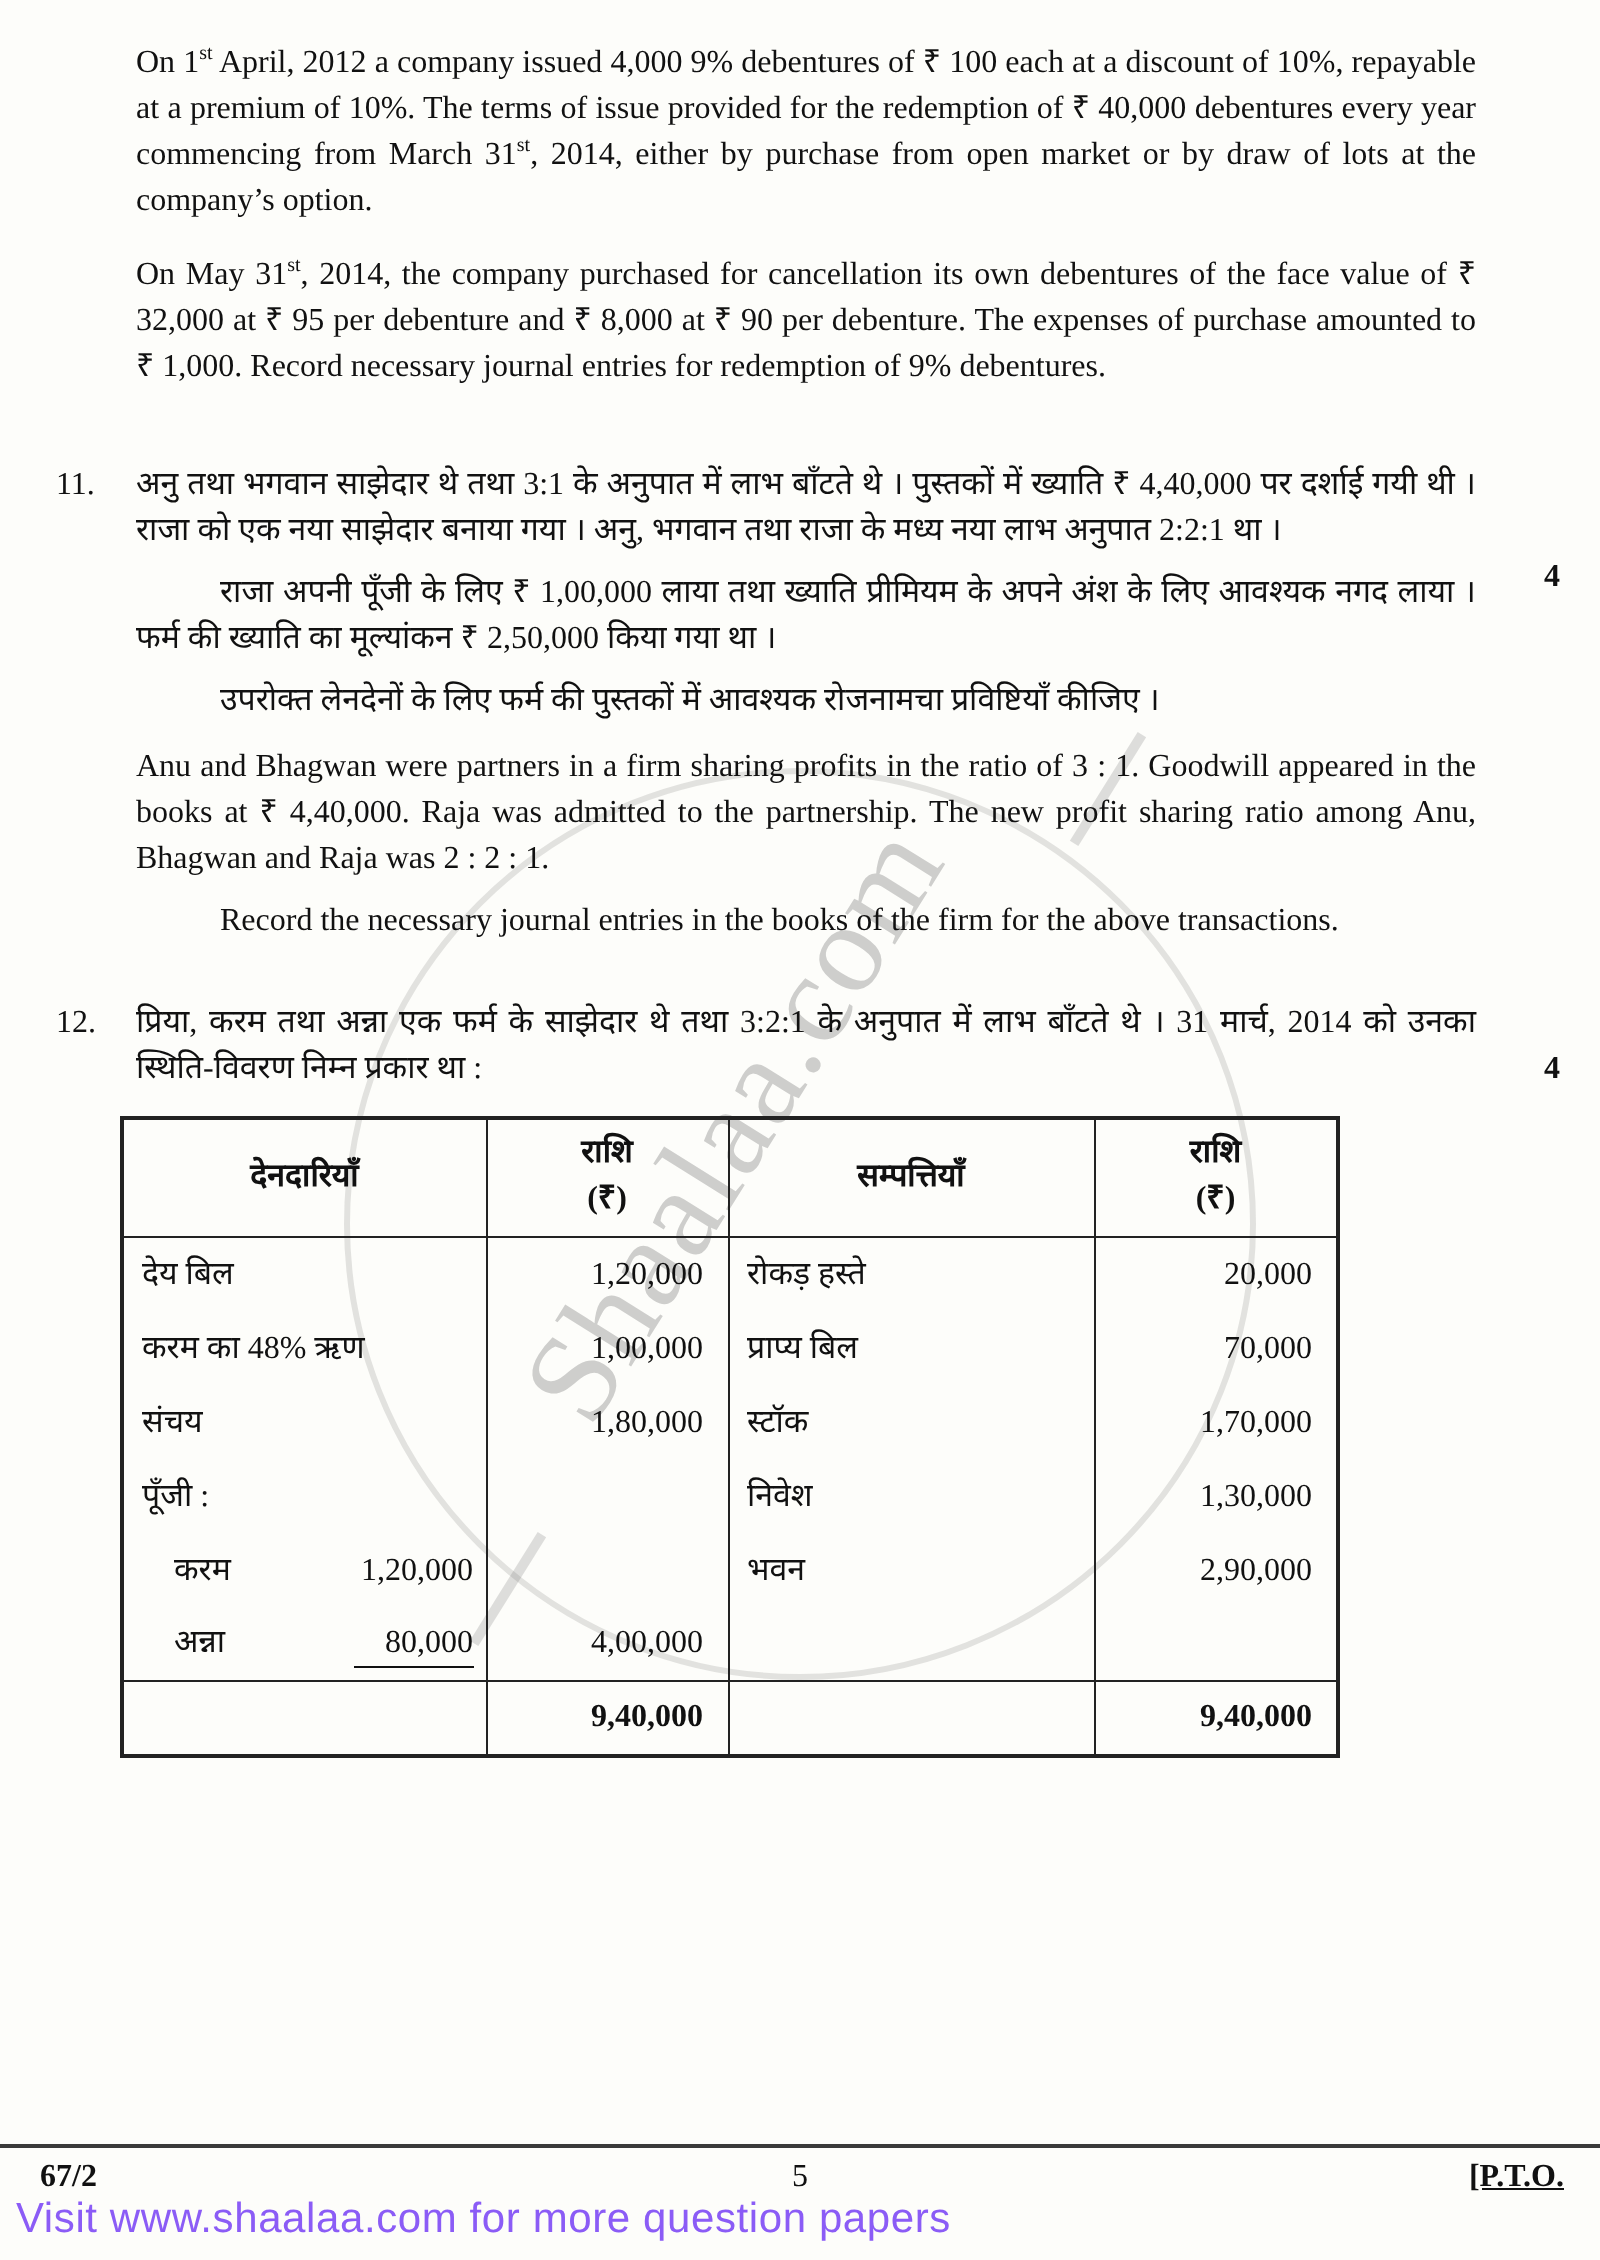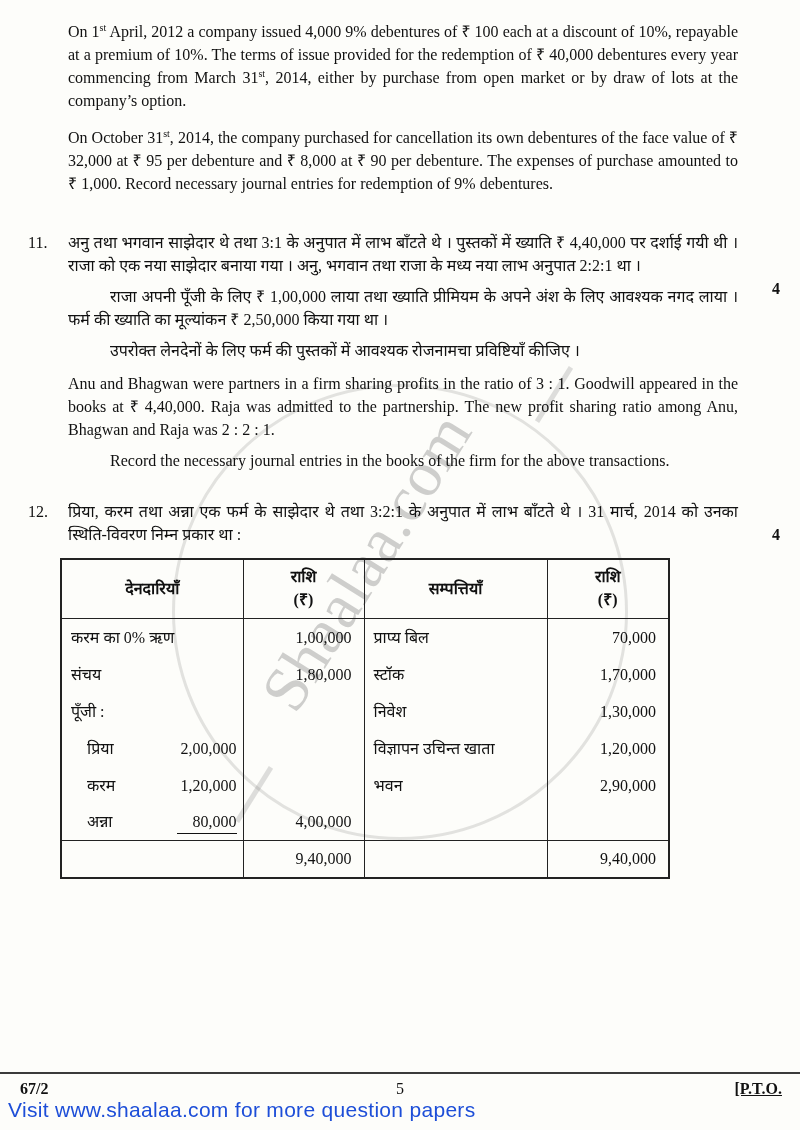--- a/index.html
+++ b/index.html
@@ -45,52 +45,52 @@
   .bs-table th, .bs-table td {
     border-left:1.6px solid #222; border-right:1.6px solid #222;
     font-size:16px; vertical-align:middle; overflow:hidden;
   }
   .bs-table thead th { border-bottom:1.6px solid #222; text-align:center; font-weight:bold; padding:5px 4px 7px; height:55px; }
   .bs-table tbody td { height:37px; }
   td.liab, td.asset { padding-left:9px; text-align:left; }
   td.amt { text-align:right; padding-right:12px; }
   .cap-line { display:flex; justify-content:space-between; padding-left:16px; padding-right:6px; }
   .cap-amt.underlined { border-bottom:1.5px solid #111; padding-left:16px; }
-  tr.totals td { border-top:1.6px solid #222; font-weight:normal; height:37px; }
+  tr.totals td { border-top:1.6px solid #222; font-weight:bold; height:37px; }
   
   .footer {
     position:absolute; left:0; right:0; top:1072px; z-index:1;
     border-top:2px solid #3a3a3a; padding:3px 18px 0 20px; font-size:16px;
   }
   .f-left { font-weight:bold; }
   .f-center { position:absolute; left:50%; transform:translateX(-50%); }
   .f-right { float:right; font-weight:bold;text-decoration:underline; }
   .promo {
     position:absolute; left:8px; top:1098px; z-index:1;
     font-family:"Liberation Sans", sans-serif; font-size:21px;
-    color:#1d4ed8; letter-spacing:0.3px;
+    color:#8b5cf6; letter-spacing:0.3px;
   }
 </style>
 </head>
 <body>
 
 <div class="page">
 
   <div class="wm-layer">
     <div class="wm-circle"></div>
     <div class="wm-stroke wm-stroke-top"></div>
     <div class="wm-stroke wm-stroke-bottom"></div>
     <div class="wm-text">Shaalaa.com</div>
   </div>
 
   <div class="content">
 
     <p class="para"><span>On 1</span><sup>st</sup><span> April, 2012 a company issued 4,000 9% debentures of ₹ 100 each at a discount of 10%, repayable at a premium of 10%. The terms of issue provided for the redemption of ₹ 40,000 debentures every year commencing from March 31</span><sup>st</sup><span>, 2014, either by purchase from open market or by draw of lots at the company’s option.</span></p>
 
-    <p class="para"><span>On October 31</span><sup>st</sup><span>, 2014, the company purchased for cancellation its own debentures of the face value of ₹ 32,000 at ₹ 95 per debenture and ₹ 8,000 at ₹ 90 per debenture. The expenses of purchase amounted to ₹ 1,000. Record necessary journal entries for redemption of 9% debentures.</span></p>
+    <p class="para"><span>On May 31</span><sup>st</sup><span>, 2014, the company purchased for cancellation its own debentures of the face value of ₹ 32,000 at ₹ 95 per debenture and ₹ 8,000 at ₹ 90 per debenture. The expenses of purchase amounted to ₹ 1,000. Record necessary journal entries for redemption of 9% debentures.</span></p>
 
     <div class="question q11">
       <span class="qnum">11.</span>
       <span class="marks" style="top:46px">4</span>
       <p class="qpara">अनु तथा भगवान साझेदार थे तथा 3:1 के अनुपात में लाभ बाँटते थे । पुस्तकों में ख्याति ₹ 4,40,000 पर दर्शाई गयी थी । राजा को एक नया साझेदार बनाया गया । अनु, भगवान तथा राजा के मध्य नया लाभ अनुपात 2:2:1 था ।</p>
       <p class="qpara indent">राजा अपनी पूँजी के लिए ₹ 1,00,000 लाया तथा ख्याति प्रीमियम के अपने अंश के लिए आवश्यक नगद लाया । फर्म की ख्याति का मूल्यांकन ₹ 2,50,000 किया गया था ।</p>
       <p class="qpara gap indent">उपरोक्त लेनदेनों के लिए फर्म की पुस्तकों में आवश्यक रोजनामचा प्रविष्टियाँ कीजिए ।</p>
       <p class="qpara">Anu and Bhagwan were partners in a firm sharing profits in the ratio of 3 : 1. Goodwill appeared in the books at ₹ 4,40,000. Raja was admitted to the partnership. The new profit sharing ratio among Anu, Bhagwan and Raja was 2 : 2 : 1.</p>
       <p class="qpara indent">Record the necessary journal entries in the books of the firm for the above transactions.</p>
     </div>
@@ -116,47 +116,42 @@
             </th>
             <th>सम्पत्तियाँ</th>
             <th>
               <div>राशि</div>
               <div>(₹)</div>
             </th>
           </tr>
         </thead>
         <tbody>
           <tr>
-            <td class="liab">करम का 0% ऋण</td>
+            <td class="liab">देय बिल</td>
+            <td class="amt">1,20,000</td>
+            <td class="asset">रोकड़ हस्ते</td>
+            <td class="amt">20,000</td>
+          </tr>
+          <tr>
+            <td class="liab">करम का 48% ऋण</td>
             <td class="amt">1,00,000</td>
             <td class="asset">प्राप्य बिल</td>
             <td class="amt">70,000</td>
           </tr>
           <tr>
             <td class="liab">संचय</td>
             <td class="amt">1,80,000</td>
             <td class="asset">स्टॉक</td>
             <td class="amt">1,70,000</td>
           </tr>
           <tr>
             <td class="liab">पूँजी :</td>
             <td class="amt"></td>
             <td class="asset">निवेश</td>
             <td class="amt">1,30,000</td>
-          </tr>
-          <tr>
-            <td class="liab">
-              <div class="cap-line">
-                  <span>प्रिया</span>
-                  <span class="cap-amt">2,00,000</span>
-                </div>
-            </td>
-            <td class="amt"></td>
-            <td class="asset">विज्ञापन उचिन्त खाता</td>
-            <td class="amt">1,20,000</td>
           </tr>
           <tr>
             <td class="liab">
               <div class="cap-line">
                   <span>करम</span>
                   <span class="cap-amt">1,20,000</span>
                 </div>
             </td>
             <td class="amt"></td>
             <td class="asset">भवन</td>

